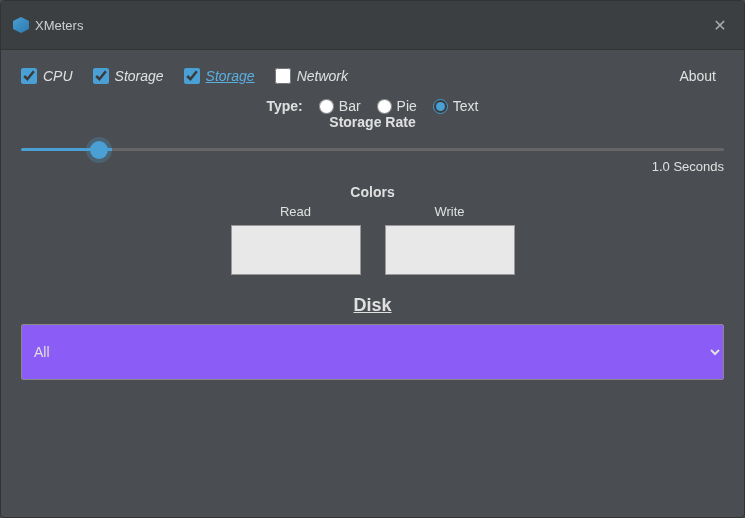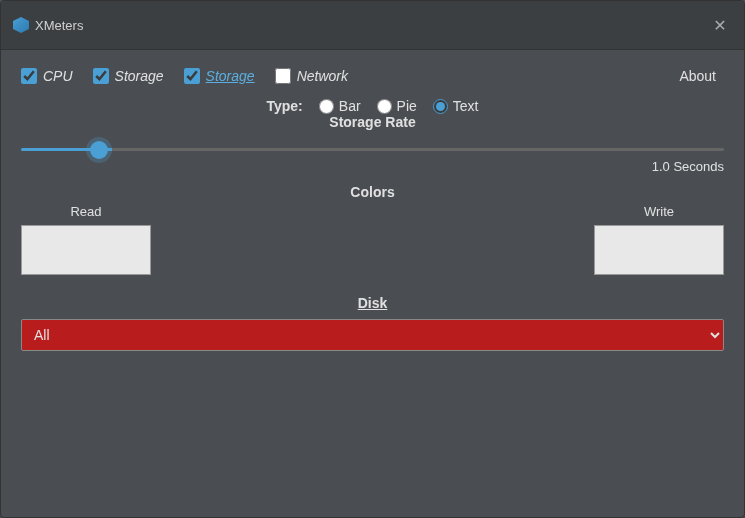--- a/index.html
+++ b/index.html
@@ -187,21 +187,21 @@
     .colors-header {
       text-align: center;
       font-weight: 700;
       color: #e0e0e0;
       font-size: 14px;
       margin-bottom: 4px;
     }
 
     .color-pickers-row {
       display: flex;
-      justify-content: space-between;
+      justify-content: center;
       gap: 24px;
       margin-bottom: 20px;
     }
 
     .color-picker-item {
       display: flex;
       flex-direction: column;
       align-items: center;
       gap: 6px;
     }
@@ -221,33 +221,33 @@
 
     
     .disk-section {
       margin-top: 0;
     }
 
     .disk-header {
       text-align: center;
       font-weight: 700;
       color: #e0e0e0;
-      font-size: 14px;
+      font-size: 18px;
       margin-bottom: 8px;
       text-decoration: underline;
     }
 
     .disk-select {
       width: 100%;
-      background: #b91c1c;
+      background: #8b5cf6;
       border: 1px solid #888;
       border-radius: 2px;
       color: #e0e0e0;
       font-size: 14px;
-      padding: 6px 8px;
+      padding: 18px 8px;
       cursor: pointer;
       appearance: auto;
     }
 
     
     .custom-slider {
       -webkit-appearance: none;
       appearance: none;
       width: 100%;
       height: 3px;

